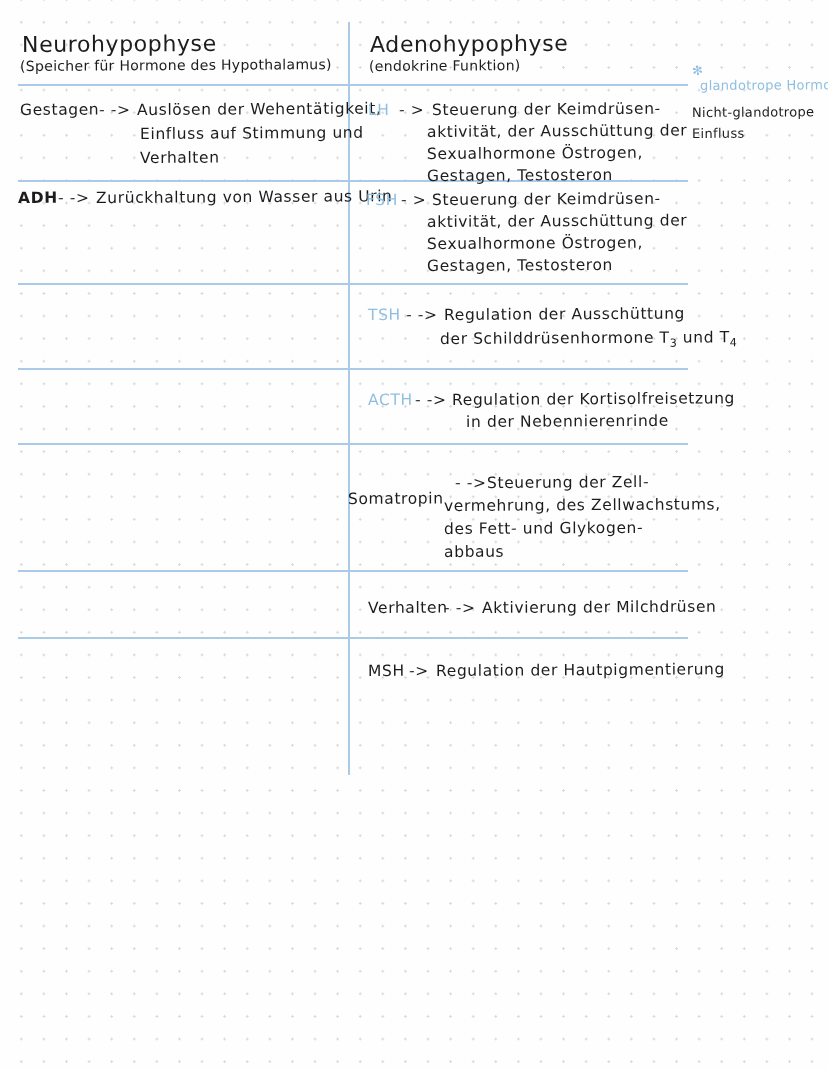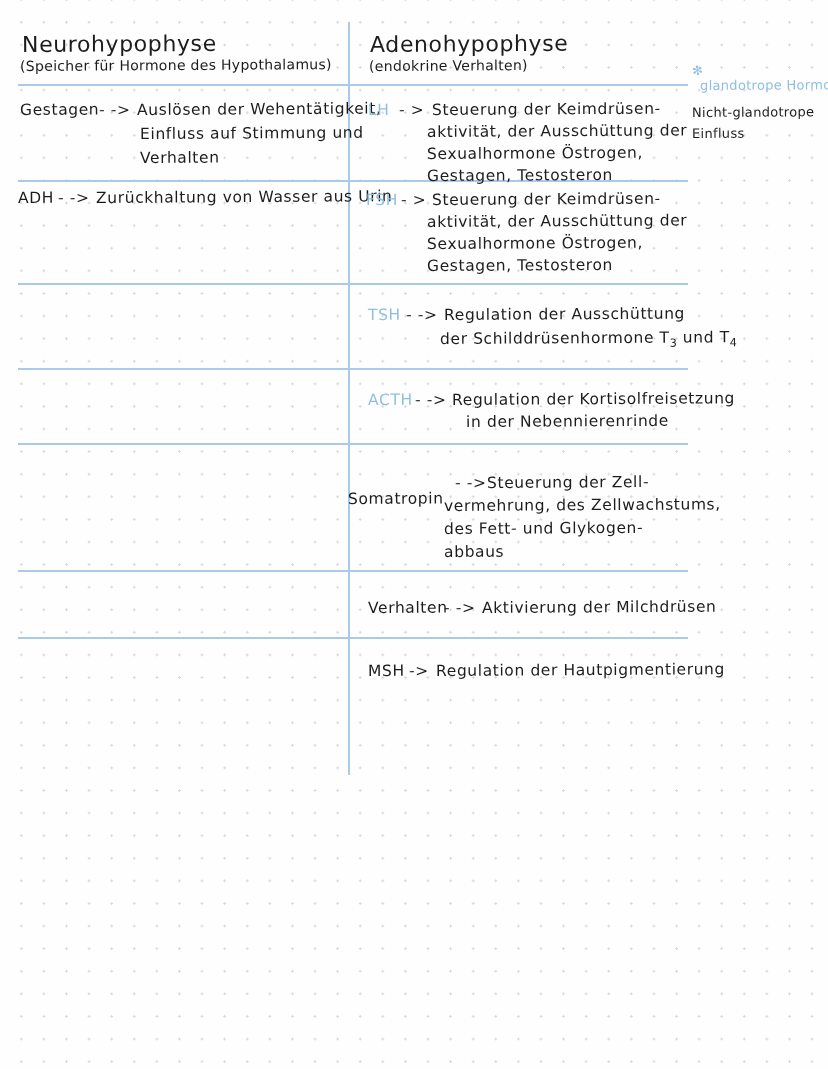--- a/index.html
+++ b/index.html
@@ -80,29 +80,29 @@
   <div class="hline" style="top:283px;"></div>
   <div class="hline" style="top:368px;"></div>
   <div class="hline" style="top:443px;"></div>
   <div class="hline" style="top:570px;"></div>
   <div class="hline" style="top:637px;"></div>
 
   <div class="hw hdr" style="left:22px; top:34px;">Neurohypophyse</div>
   <div class="hw sub" style="left:20px; top:56px;">(Speicher für Hormone des Hypothalamus)</div>
 
   <div class="hw hdr" style="left:370px; top:34px;">Adenohypophyse</div>
-  <div class="hw sub" style="left:369px; top:56px;">(endokrine Verhalten)</div>
+  <div class="hw sub" style="left:369px; top:56px;">(endokrine Funktion)</div>
 
   <div class="hw" style="left:20px; top:100px;">Gestagen</div>
   <div class="hw" style="left:99px; top:100px;">- -&gt;</div>
   <div class="hw" style="left:137px; top:100px;">Auslösen der Wehentätigkeit,</div>
   <div class="hw" style="left:140px; top:124px;">Einfluss auf Stimmung und</div>
   <div class="hw" style="left:140px; top:148px;">Verhalten</div>
 
-  <div class="hw" style="left:18px; top:188px;">ADH</div>
+  <div class="hw" style="left:18px; top:188px;font-weight:bold;">ADH</div>
   <div class="hw" style="left:58px; top:188px;">- -&gt;</div>
   <div class="hw" style="left:96px; top:188px;">Zurückhaltung von Wasser aus Urin</div>
 
   <div class="hw blue" style="left:368px; top:100px;">LH</div>
   <div class="hw" style="left:399px; top:100px;">- &gt;</div>
   <div class="hw" style="left:432px; top:100px;">Steuerung der Keimdrüsen-</div>
   <div class="hw" style="left:427px; top:122px;">aktivität, der Ausschüttung der</div>
   <div class="hw" style="left:427px; top:144px;">Sexualhormone Östrogen,</div>
   <div class="hw" style="left:427px; top:166px;">Gestagen, Testosteron</div>
 

